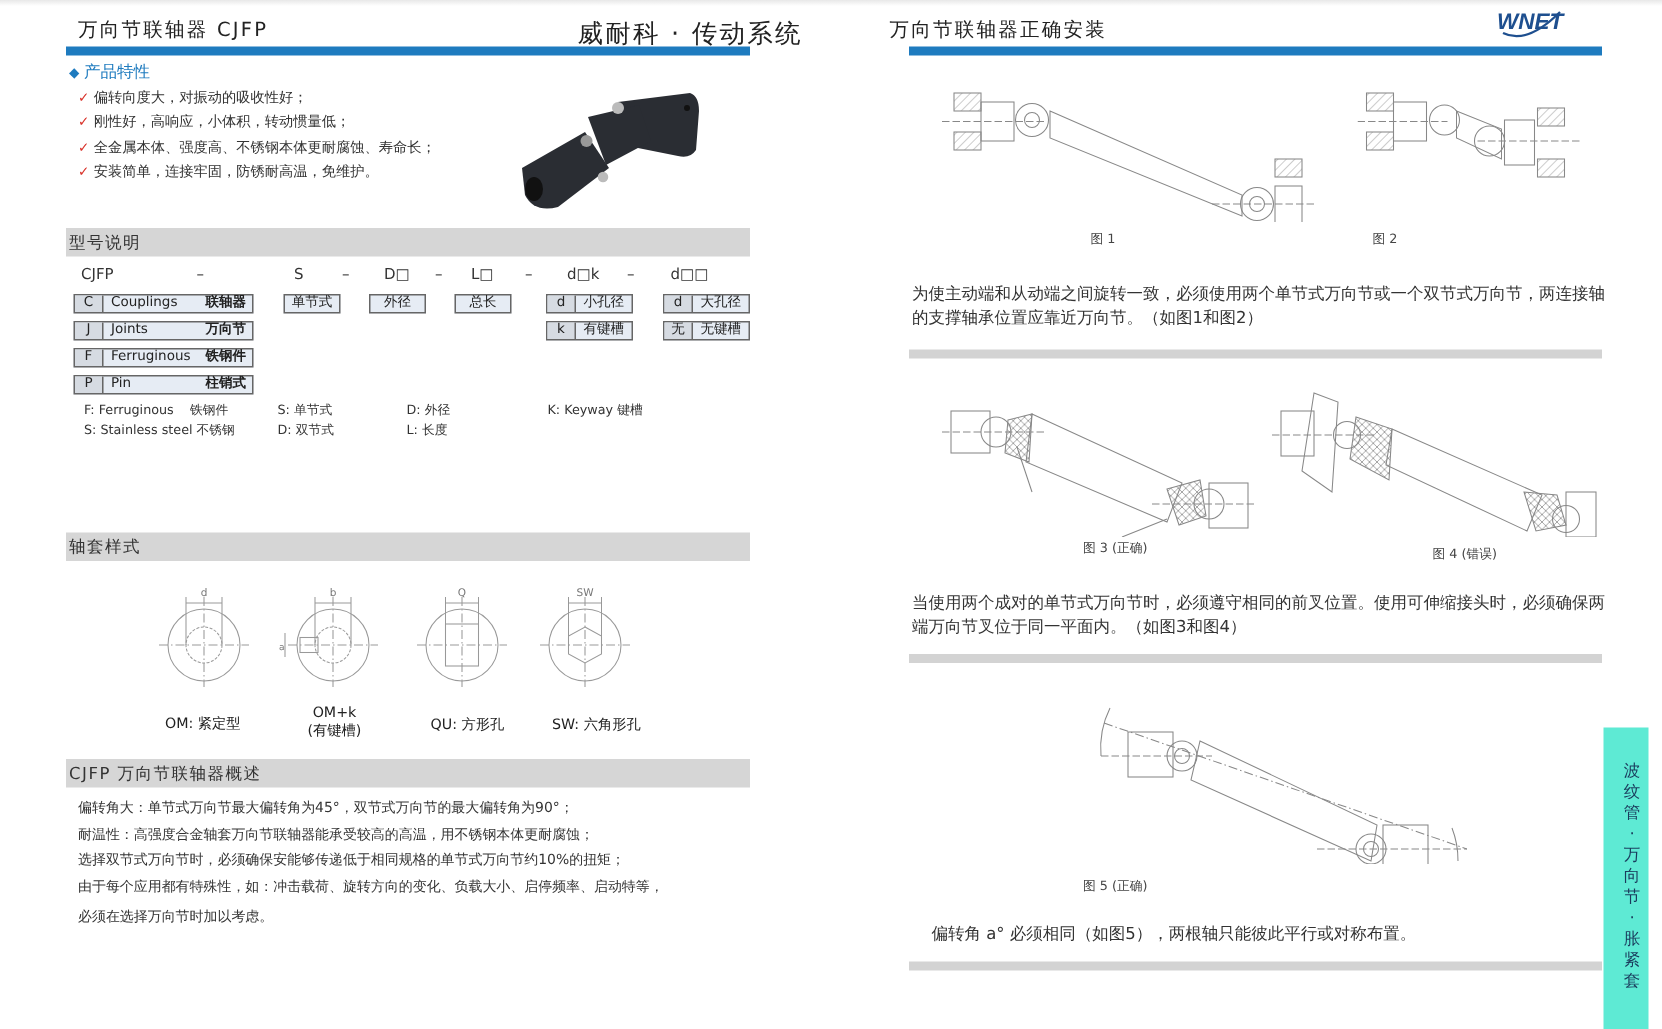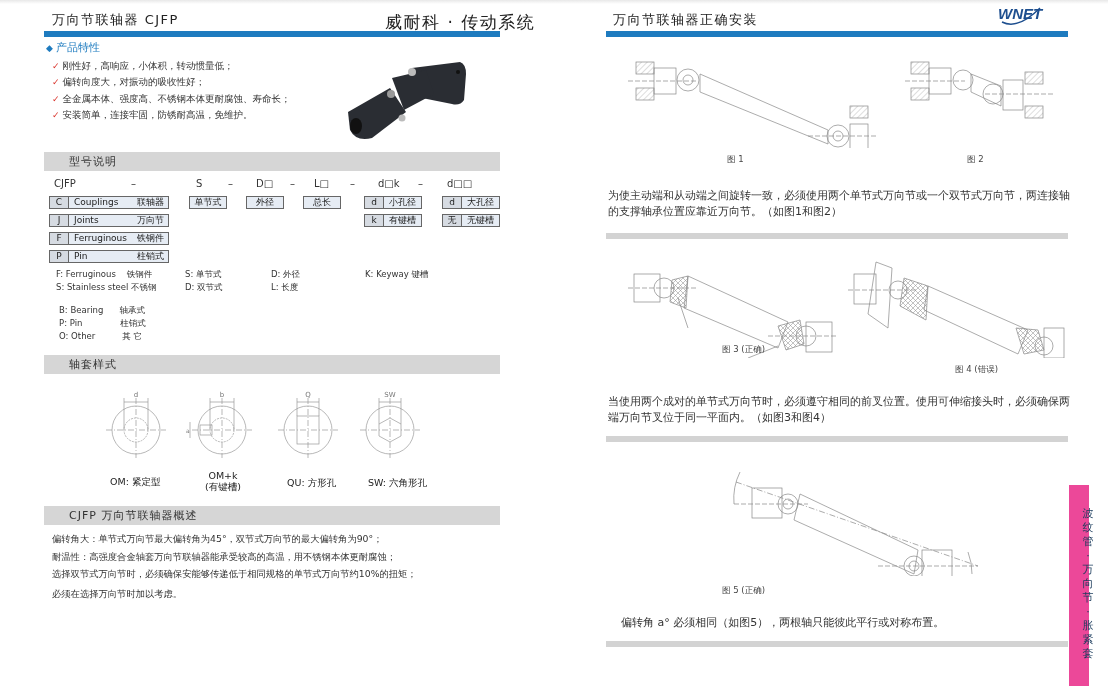--- a/index.html
+++ b/index.html
@@ -14,63 +14,63 @@
   .hdr-bar { position:absolute; top:31px; height:6px; background:#1e7bbf; }
 
   .feat-title { position:absolute; left:46px; top:40px; font-size:11px; color:#1e7bbf; }
   .feat-title .diamond { font-size:9px; margin-right:3px; }
   .feat-list { position:absolute; left:52px; top:58px; list-style:none; }
   .feat-list li { font-size:9.5px; line-height:15.3px; color:#333; white-space:nowrap; }
   .feat-list .chk { color:#d9332b; margin-right:3px; font-size:9px; }
 
   .product-img { position:absolute; left:342px; top:48px; width:128px; height:96px; }
 
-  .sec-bar { position:absolute; left:44px; width:456px; height:19px; background:#d6d6d6; font-size:11px; color:#333; padding-left:25px; line-height:19px; letter-spacing:1px; }
+  .sec-bar { position:absolute; left:44px; width:456px; height:19px; background:#d6d6d6; font-size:11px; color:#333; padding-left:2px; line-height:19px; letter-spacing:1px; }
 
   .code-row { position:absolute; top:178px; font-size:10px; color:#333; }
   .box { position:absolute; height:13px; border:1px solid #666; background:#e6ecf4; font-size:9px; line-height:11px; color:#222; }
   .box .k { display:inline-block; width:19px; text-align:center; border-right:1px solid #666; height:11px; background:#d6dbe2; }
   .box .v { display:inline-block; padding-left:5px; }
-  .box .cn { position:absolute; right:4px; top:0; }
+  .box .cn { position:absolute; right:4px; top:0;font-weight:bold; }
   .box.plain { text-align:center; }
 
   .legend { position:absolute; font-size:8.5px; color:#333; line-height:13px; white-space:nowrap; }
 
   .shape-fig { position:absolute; top:388px; }
   .shape-label { position:absolute; font-size:9.5px; color:#222; text-align:center; white-space:nowrap; }
 
   .desc-list { position:absolute; left:52px; top:530px; list-style:none; }
   .desc-list li { font-size:9.3px; color:#333; height:17.7px; line-height:17.7px; white-space:nowrap; }
 
   .fig { position:absolute; }
   .fig-cap { position:absolute; font-size:8.5px; color:#444; white-space:nowrap; }
   .para { position:absolute; left:608px; width:462px; font-size:11px; line-height:16px; color:#333; }
   .sep { position:absolute; left:606px; width:462px; height:6px; background:#d3d3d3; }
 
-  .side-tab { position:absolute; left:1069px; top:485px; width:20px; height:201px; background:#ec4899; }
+  .side-tab { position:absolute; left:1069px; top:485px; width:30px; height:201px; background:#5eead4; }
   .side-tab span { position:absolute; left:12px; top:22px; width:14px; font-size:11px; line-height:14px; color:#1a3b5c; text-align:center; word-break:break-all; }
 
   .logo { position:absolute; left:996px; top:2px; }
 </style>
 </head>
 <body>
 
 <div class="topshade"></div>
 
 <div class="page page-left">
   <div class="hdr-title" style="left:52px;">万向节联轴器 CJFP</div>
   <div class="hdr-brand" style="left:385px;">威耐科 · 传动系统</div>
   <div class="hdr-bar" style="left:44px; width:456px;"></div>
 
   <div class="feat-title">
     <span class="diamond">◆</span><span>产品特性</span>
   </div>
   <ul class="feat-list">
+    <li><span class="chk">✓</span><span>偏转向度大，对振动的吸收性好；</span></li>
     <li><span class="chk">✓</span><span>刚性好，高响应，小体积，转动惯量低；</span></li>
-    <li><span class="chk">✓</span><span>偏转向度大，对振动的吸收性好；</span></li>
     <li><span class="chk">✓</span><span>全金属本体、强度高、不锈钢本体更耐腐蚀、寿命长；</span></li>
     <li><span class="chk">✓</span><span>安装简单，连接牢固，防锈耐高温，免维护。</span></li>
   </ul>
 
   <svg class="product-img" viewBox="0 0 128 96">
     <g fill="#2a2d33">
       <path d="M70 20 L118 14 Q124 16 124 26 L122 52 Q118 58 110 56 L80 50 Z"></path>
       <path d="M50 30 L84 22 L92 46 L62 62 Z"></path>
       <path d="M6 64 L48 40 L64 64 L30 90 Q14 94 8 82 Z"></path>
     </g>
@@ -114,21 +114,20 @@
       <div>S: 单节式</div>
       <div>D: 双节式</div>
     </div>
   <div class="legend" style="left:271px; top:268px;">
       <div>D: 外径</div>
       <div>L: 长度</div>
     </div>
   <div class="legend" style="left:365px; top:268px;">
       <div>K: Keyway 键槽</div>
     </div>
-  <div class="legend" style="left:59px; top:304px; white-space:pre;"><div>B: Bearing      轴承式</div><div>P: Pin              柱销式</div><div>O: Other          其 它</div></div>
 
   <div class="sec-bar" style="top:355px;">轴套样式</div>
 
   <svg class="shape-fig" style="left:106px;" width="60" height="70" viewBox="0 0 60 70">
     <g fill="none" stroke="#999" stroke-width="0.7">
       <circle cx="30" cy="42" r="24"></circle>
         <circle cx="30" cy="42" r="12" stroke-dasharray="2,1"></circle>
       <line x1="0" y1="42" x2="60" y2="42" stroke-dasharray="6,2,1,2"></line>
         <line x1="30" y1="10" x2="30" y2="70" stroke-dasharray="6,2,1,2"></line>
       <line x1="18" y1="10" x2="18" y2="42"></line>
@@ -183,25 +182,26 @@
       <div>(有键槽)</div>
     </div>
   <div class="shape-label" style="left:287px; top:477px;">QU: 方形孔</div>
   <div class="shape-label" style="left:368px; top:477px;">SW: 六角形孔</div>
 
   <div class="sec-bar" style="top:506px;">CJFP 万向节联轴器概述</div>
   <ul class="desc-list">
     <li>偏转角大：单节式万向节最大偏转角为45°，双节式万向节的最大偏转角为90°；</li>
     <li>耐温性：高强度合金轴套万向节联轴器能承受较高的高温，用不锈钢本体更耐腐蚀；</li>
     <li>选择双节式万向节时，必须确保安能够传递低于相同规格的单节式万向节约10%的扭矩；</li>
+    <li>由于每个应用都有特殊性，如：冲击载荷、旋转方向的变化、负载大小、启停频率、启动特等，</li>
     <li style="margin-top:2px;">必须在选择万向节时加以考虑。</li>
   </ul>
 </div>
 
-<div class="hdr-title" style="left:613px;text-align:right;">万向节联轴器正确安装</div>
+<div class="hdr-title" style="left:593px;text-align:right;">万向节联轴器正确安装</div>
 <div class="hdr-bar" style="left:606px; width:462px;"></div>
 <svg class="logo" width="50" height="26" viewBox="0 0 50 26">
   <text x="2" y="17" font-size="15" font-weight="bold" font-style="italic" fill="#1e4f8f" font-family="Liberation Sans, sans-serif">WNET</text>
   <path d="M6 20 Q22 28 44 6" fill="none" stroke="#1e4f8f" stroke-width="1.5"></path>
 </svg>
 
 <svg class="fig" style="left:628px; top:58px;" width="250" height="90" viewBox="0 0 250 90">
   <g fill="none" stroke="#888" stroke-width="0.7">
     <rect x="8" y="4" width="18" height="12" fill="url(#hatch)"></rect>
       <rect x="8" y="30" width="18" height="12" fill="url(#hatch)"></rect>
@@ -232,21 +232,21 @@
     <rect x="24" y="10" width="22" height="26"></rect>
     <circle cx="58" cy="22" r="10"></circle>
       <circle cx="88" cy="36" r="10"></circle>
     <polygon points="66,16 96,28 96,48 66,34"></polygon>
     <rect x="98" y="22" width="20" height="30"></rect>
     <rect x="120" y="14" width="18" height="12" fill="url(#hatch)"></rect>
       <rect x="120" y="48" width="18" height="12" fill="url(#hatch)"></rect>
     <line x1="80" y1="36" x2="150" y2="36" stroke-dasharray="5,2"></line>
   </g>
 </svg>
-<div class="fig-cap" style="left:967px; top:154px;">图 2</div>
+<div class="fig-cap" style="left:915px; top:154px;">图 2</div>
 
 <div class="para" style="top:188px;">为使主动端和从动端之间旋转一致，必须使用两个单节式万向节或一个双节式万向节，两连接轴的支撑轴承位置应靠近万向节。（如图1和图2）</div>
 <div class="sep" style="top:233px;"></div>
 
 <svg class="fig" style="left:628px; top:268px;" width="210" height="90" viewBox="0 0 210 90">
   <defs>
       <pattern id="xh" width="5" height="5" patternUnits="userSpaceOnUse">
         <path d="M0 0 L5 5 M5 0 L0 5" stroke="#888" stroke-width="0.5"></path>
       </pattern>
     </defs>
@@ -257,21 +257,21 @@
     <polygon points="60,8 160,54 150,80 56,40"></polygon>
     <polygon points="150,58 172,52 176,76 158,82" fill="url(#xh)"></polygon>
     <circle cx="178" cy="68" r="10"></circle>
       <rect x="178" y="54" width="26" height="30"></rect>
     <line x1="0" y1="20" x2="70" y2="20" stroke-dasharray="5,2"></line>
     <line x1="140" y1="68" x2="210" y2="68" stroke-dasharray="5,2"></line>
     <line x1="50" y1="30" x2="60" y2="60"></line>
       <line x1="120" y1="90" x2="150" y2="78"></line>
   </g>
 </svg>
-<div class="fig-cap" style="left:722px; top:344px;">图 3 (正确)</div>
+<div class="fig-cap" style="left:722px; top:360px;">图 3 (正确)</div>
 
 <svg class="fig" style="left:848px; top:258px;" width="220" height="100" viewBox="0 0 220 100">
   <g fill="none" stroke="#888" stroke-width="0.7">
     <rect x="6" y="16" width="22" height="30"></rect>
     <polygon points="28,4 44,10 40,70 20,56"></polygon>
     <circle cx="50" cy="32" r="9"></circle>
     <polygon points="56,20 80,28 78,62 52,48" fill="url(#xh)"></polygon>
     <polygon points="80,28 180,72 170,96 76,52"></polygon>
     <polygon points="168,70 190,72 196,92 176,96" fill="url(#xh)"></polygon>
     <circle cx="196" cy="88" r="9"></circle>

